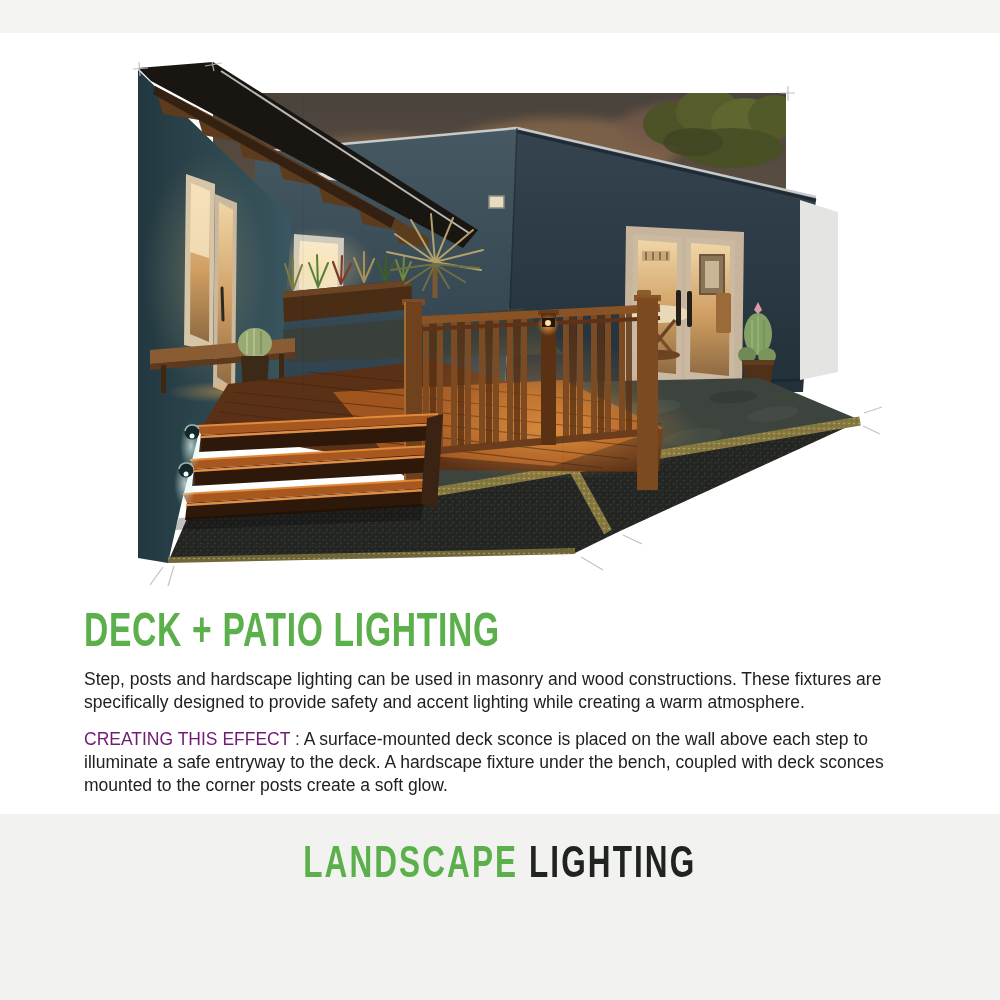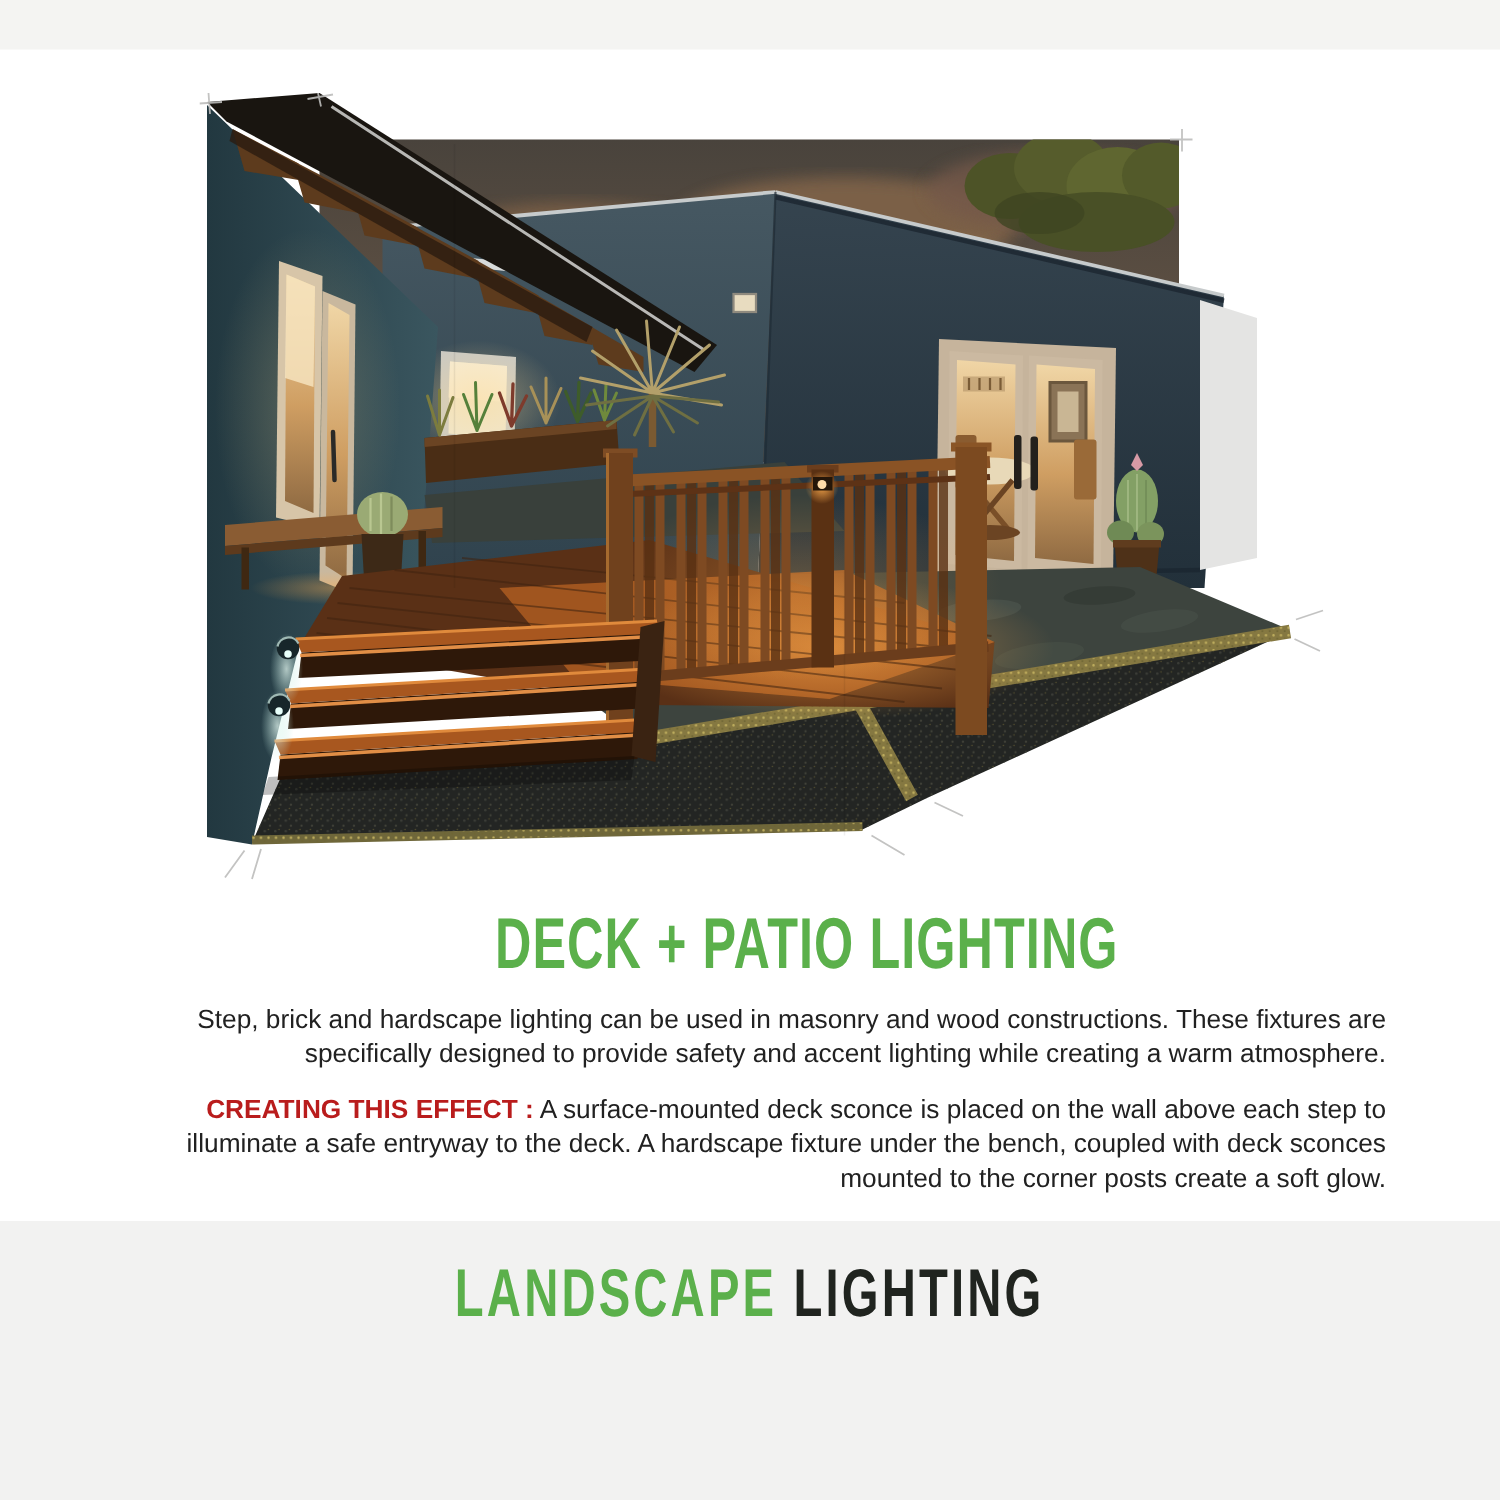--- a/index.html
+++ b/index.html
@@ -6,28 +6,28 @@
   body{
     width:1000px;height:1000px;position:relative;overflow:hidden;
     background:#ffffff;
     font-family:"Liberation Sans", sans-serif;
   }
   .topbar{position:absolute;left:0;top:0;width:1000px;height:33px;background:#f4f4f2;}
   .footerbar{position:absolute;left:0;top:814px;width:1000px;height:186px;background:#f2f2f1;}
 
   .art{position:absolute;left:133px;top:62px;width:810px;height:525px;}
 
-  .copy{position:absolute;left:84px;top:606px;width:840px;text-align:right;}
+  .copy{position:absolute;left:84px;top:606px;width:840px;}
   .headline{
     margin:0;color:#5bb04b;font-weight:bold;font-size:48px;line-height:1;
     letter-spacing:1px;white-space:nowrap;display:inline-block;
     transform:scaleX(0.70);transform-origin:left top;
   }
   .para{margin:14px 0 0 0;width:840px;font-size:17.5px;line-height:1.32;color:#212121;}
-  .para b{font-weight:bold;color:#b91c1c;}
+  .para b{font-weight:normal;color:#701a75;}
 
   .brand{position:absolute;left:0;top:839px;width:1000px;text-align:center;}
   .brand-line1{line-height:1;}
   .brand-line1 .inner{
     display:inline-block;transform:scaleX(0.70);transform-origin:center top;
     font-weight:bold;font-size:45px;letter-spacing:3px;white-space:nowrap;color:#20241f;
   }
   .brand-line1 .accent{color:#5bb04b;}
   .brand-line2{line-height:1;margin-top:2px;}
   .brand-line2 .inner{
@@ -421,21 +421,21 @@
     <path d="M647,31 L662,31 M655,24 L655,39"></path>
     <path d="M731,351 L749,345 M730,364 L747,372"></path>
     <path d="M30,505 L17,523 M41,504 L35,524"></path>
     <path d="M448,495 L470,508 M490,473 L509,482"></path>
   </g>
 </svg>
 </div>
 
 <div class="copy">
   <h1 class="headline">DECK + PATIO LIGHTING</h1>
-  <p class="para">Step, brick and hardscape lighting can be used in masonry and wood constructions. These fixtures are specifically designed to provide safety and accent lighting while creating a warm atmosphere.</p>
+  <p class="para">Step, posts and hardscape lighting can be used in masonry and wood constructions. These fixtures are specifically designed to provide safety and accent lighting while creating a warm atmosphere.</p>
   <p class="para"><b>CREATING THIS EFFECT :</b><span> A surface-mounted deck sconce is placed on the wall above each step to illuminate a safe entryway to the deck. A hardscape fixture under the bench, coupled with deck sconces mounted to the corner posts create a soft glow.</span></p>
 </div>
 
 <div class="brand">
   <div class="brand-line1">
     <span class="inner"><span class="accent">LANDSCAPE</span><span> LIGHTING</span></span>
   </div>
 </div>
 
 </body></html>

